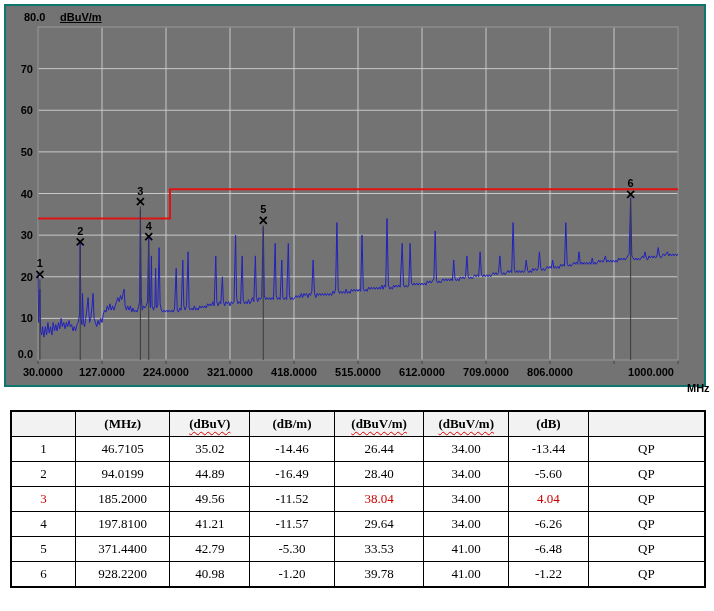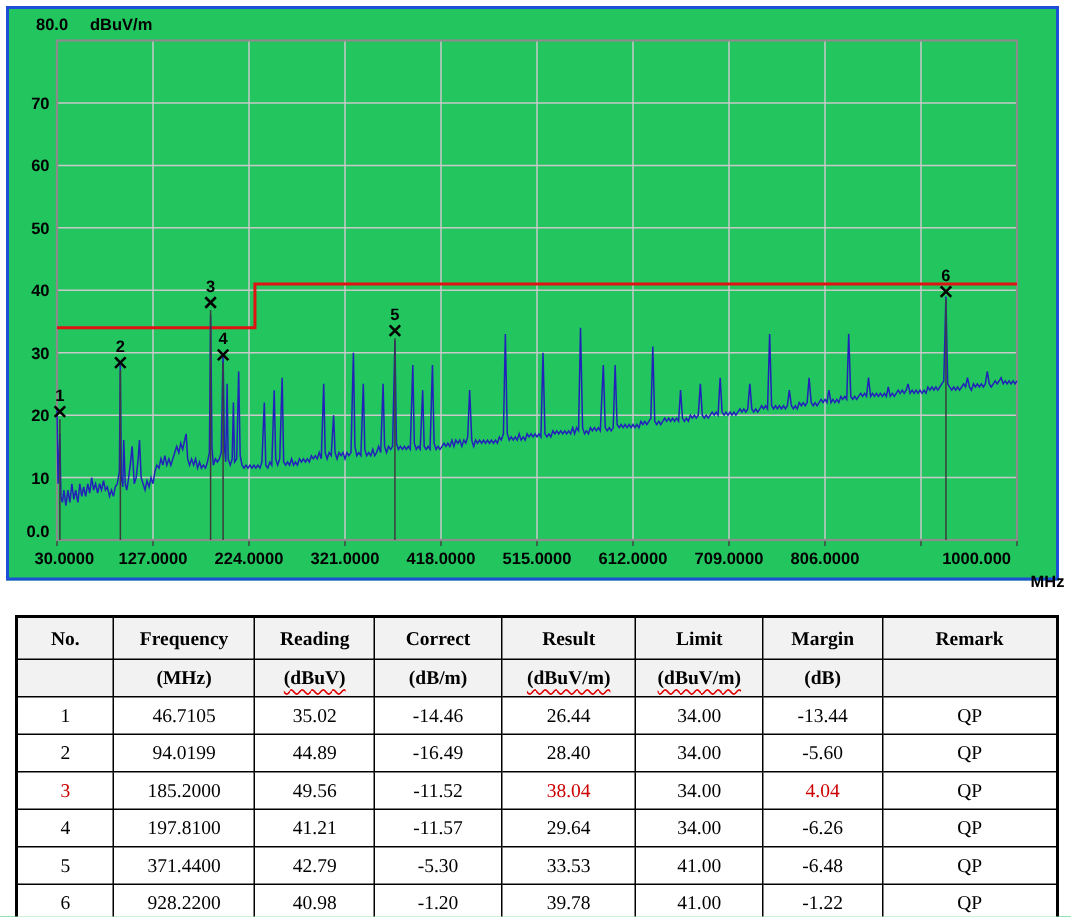--- a/index.html
+++ b/index.html
@@ -2,28 +2,28 @@
 <html><head>
 <meta charset="utf-8">
 <style>
   html,body{margin:0;padding:0;}
   body{
     width:714px;height:611px;position:relative;background:#ffffff;
     font-family:"Liberation Sans",sans-serif;overflow:hidden;
   }
   .chart-frame{
     position:absolute;left:4px;top:4px;width:698px;height:379px;
-    border:2px solid #1d4ed8;background:#22c55e;
+    border:2px solid #0f766e;background:#737373;
   }
   .chart-label{
     position:absolute;font-weight:bold;font-size:11px;color:#000;
     font-family:"Liberation Sans",sans-serif;white-space:nowrap;
   }
   .ymax{left:18px;top:5px;}
-  .yunit{left:54px;top:5px;}
+  .yunit{left:54px;top:5px;text-decoration:underline;}
   .xunit{left:681px;top:376px;}
   #chart-svg{position:absolute;left:0;top:0;}
 
   table.results{
     position:absolute;left:10px;top:410px;width:696px;
     border-collapse:collapse;table-layout:fixed;
     font-family:"Liberation Serif",serif;font-size:13px;color:#000;
     border:2px solid #000;background:#fff;
   }
   table.results th, table.results td{
@@ -141,30 +141,20 @@
       <col style="width: 9.3%;">
       <col style="width: 13.6%;">
       <col style="width: 11.5%;">
       <col style="width: 12.2%;">
       <col style="width: 12.9%;">
       <col style="width: 12.2%;">
       <col style="width: 11.5%;">
       <col style="width: 16.8%;">
     </colgroup>
   <thead id="thead">
-      <tr class="hdr">
-        <th>No.</th>
-        <th>Frequency</th>
-        <th>Reading</th>
-        <th>Correct</th>
-        <th>Result</th>
-        <th>Limit</th>
-        <th>Margin</th>
-        <th>Remark</th>
-      </tr>
       <tr>
         <th><span></span></th>
         <th><span>(MHz)</span></th>
         <th><span class="misspell">(dBuV)</span></th>
         <th><span>(dB/m)</span></th>
         <th><span class="misspell">(dBuV/m)</span></th>
         <th><span class="misspell">(dBuV/m)</span></th>
         <th><span>(dB)</span></th>
         <th><span></span></th>
       </tr>

